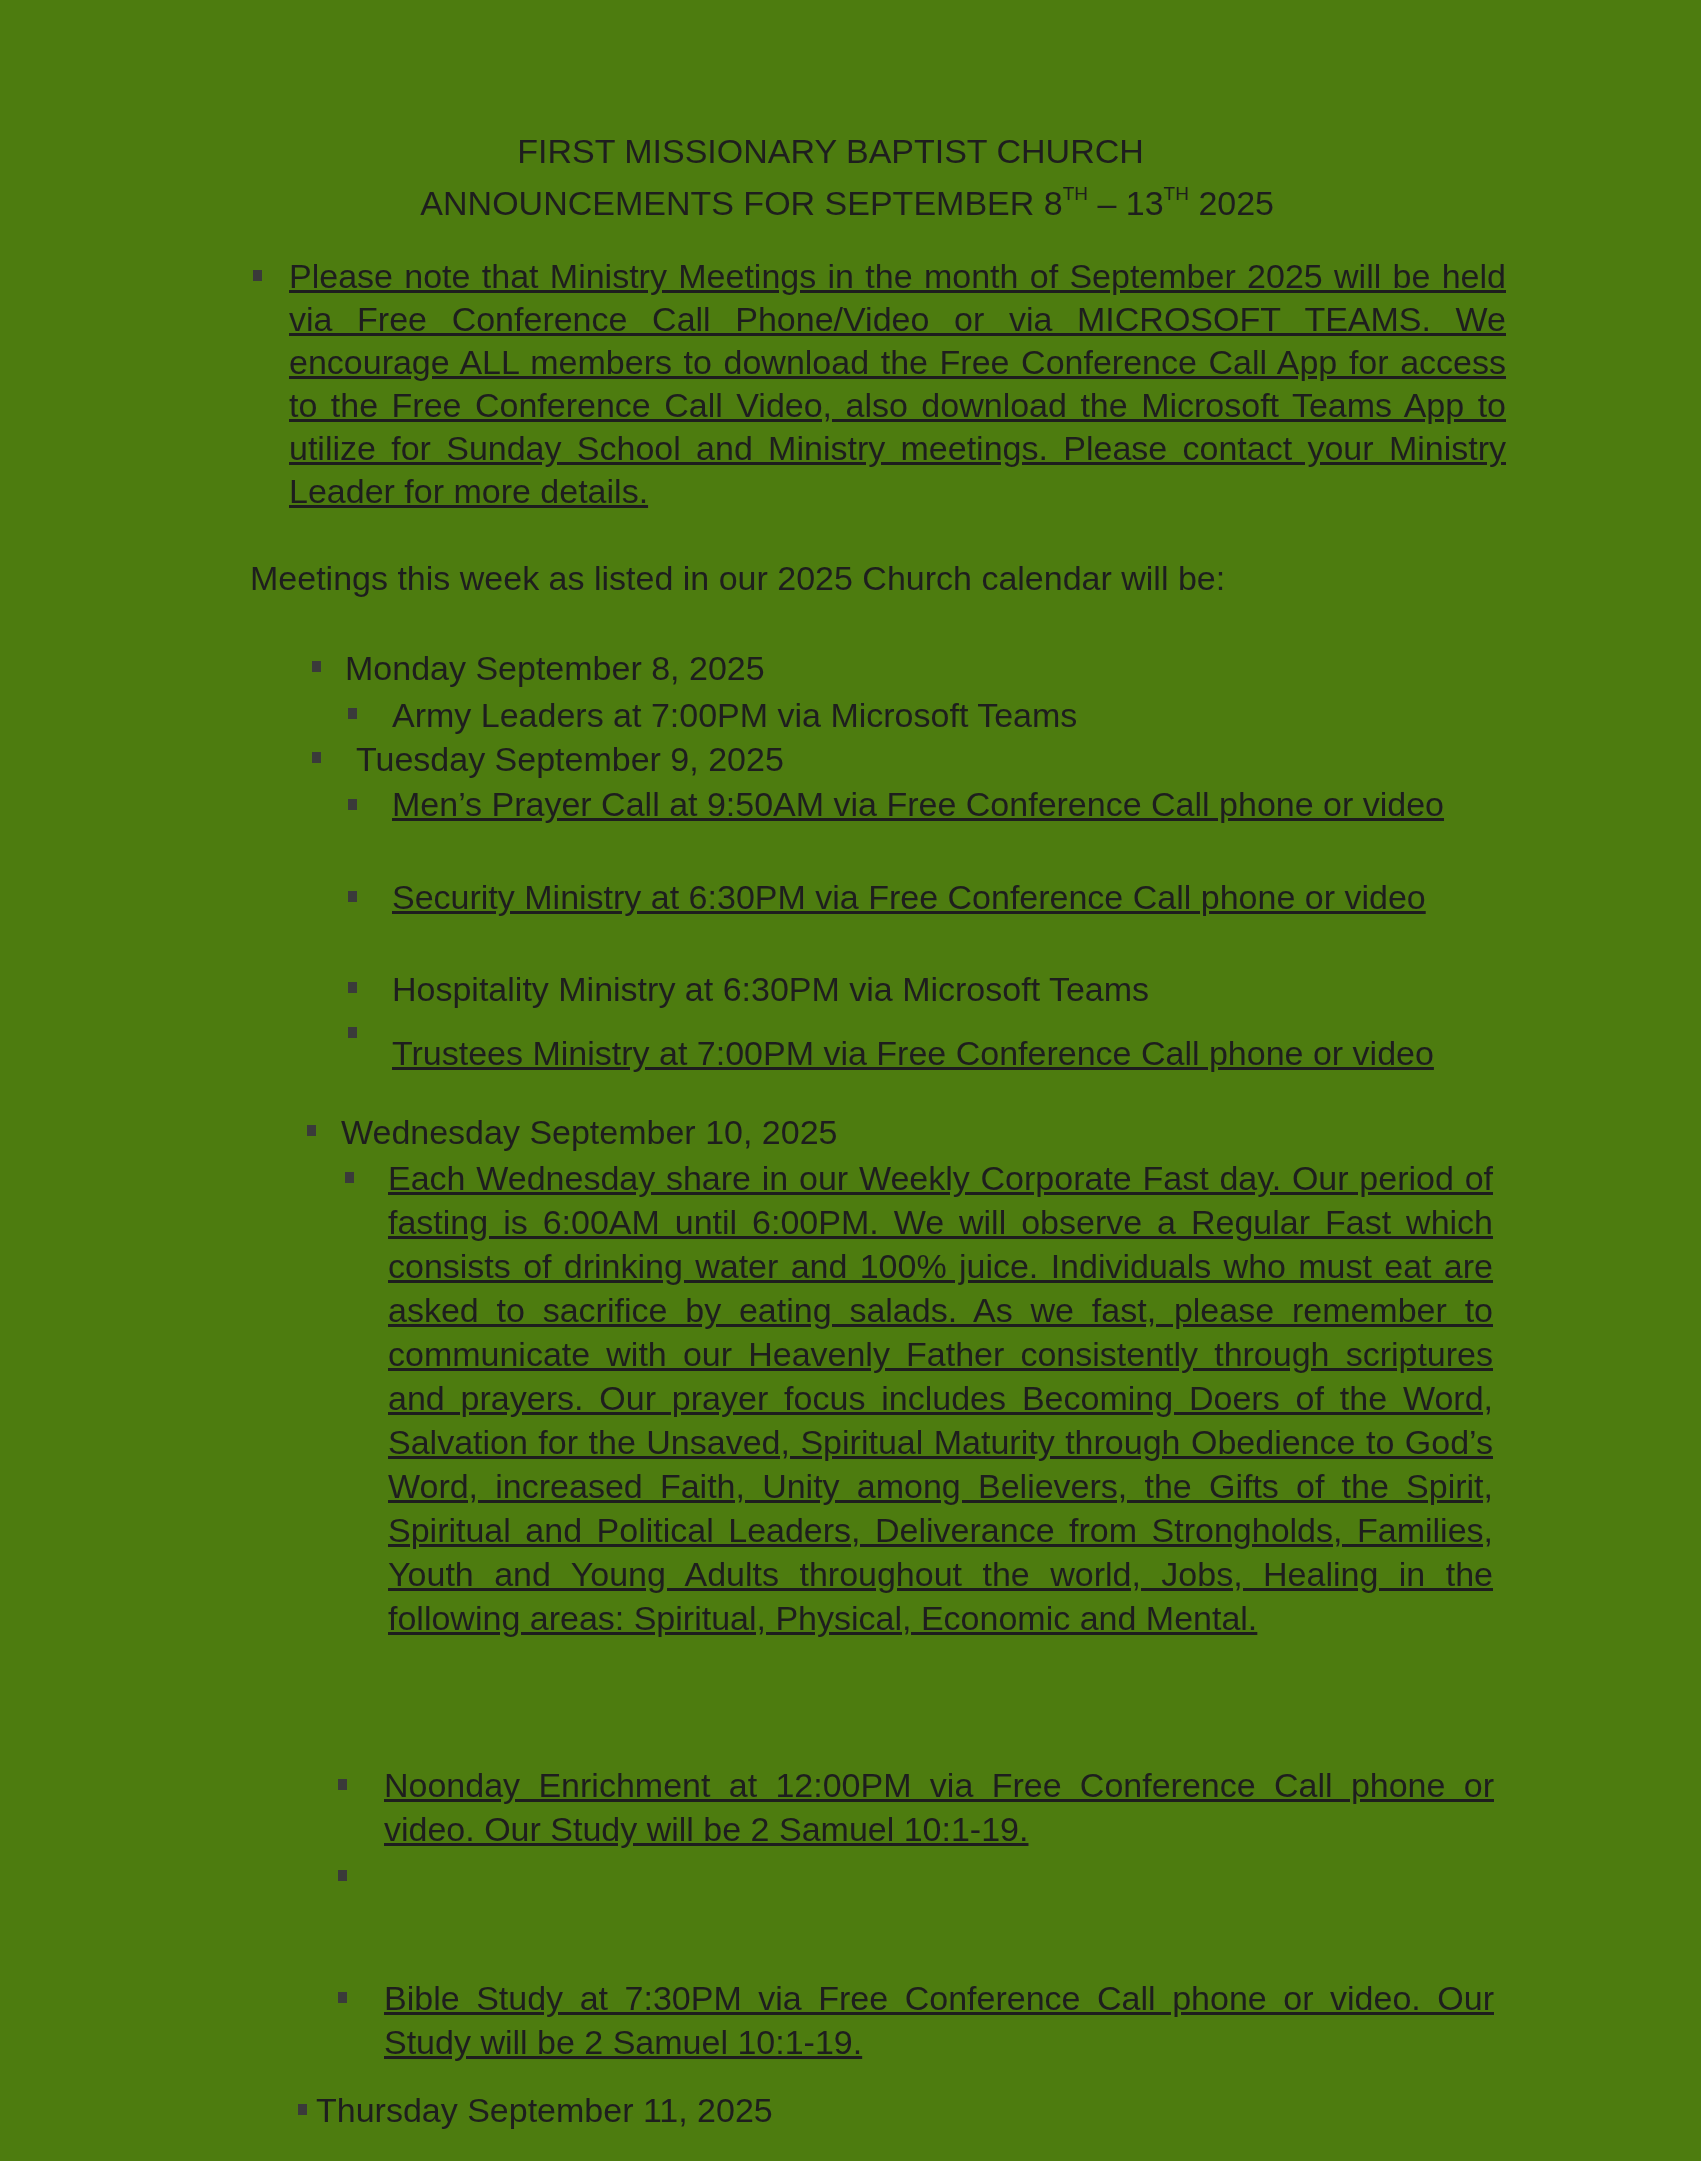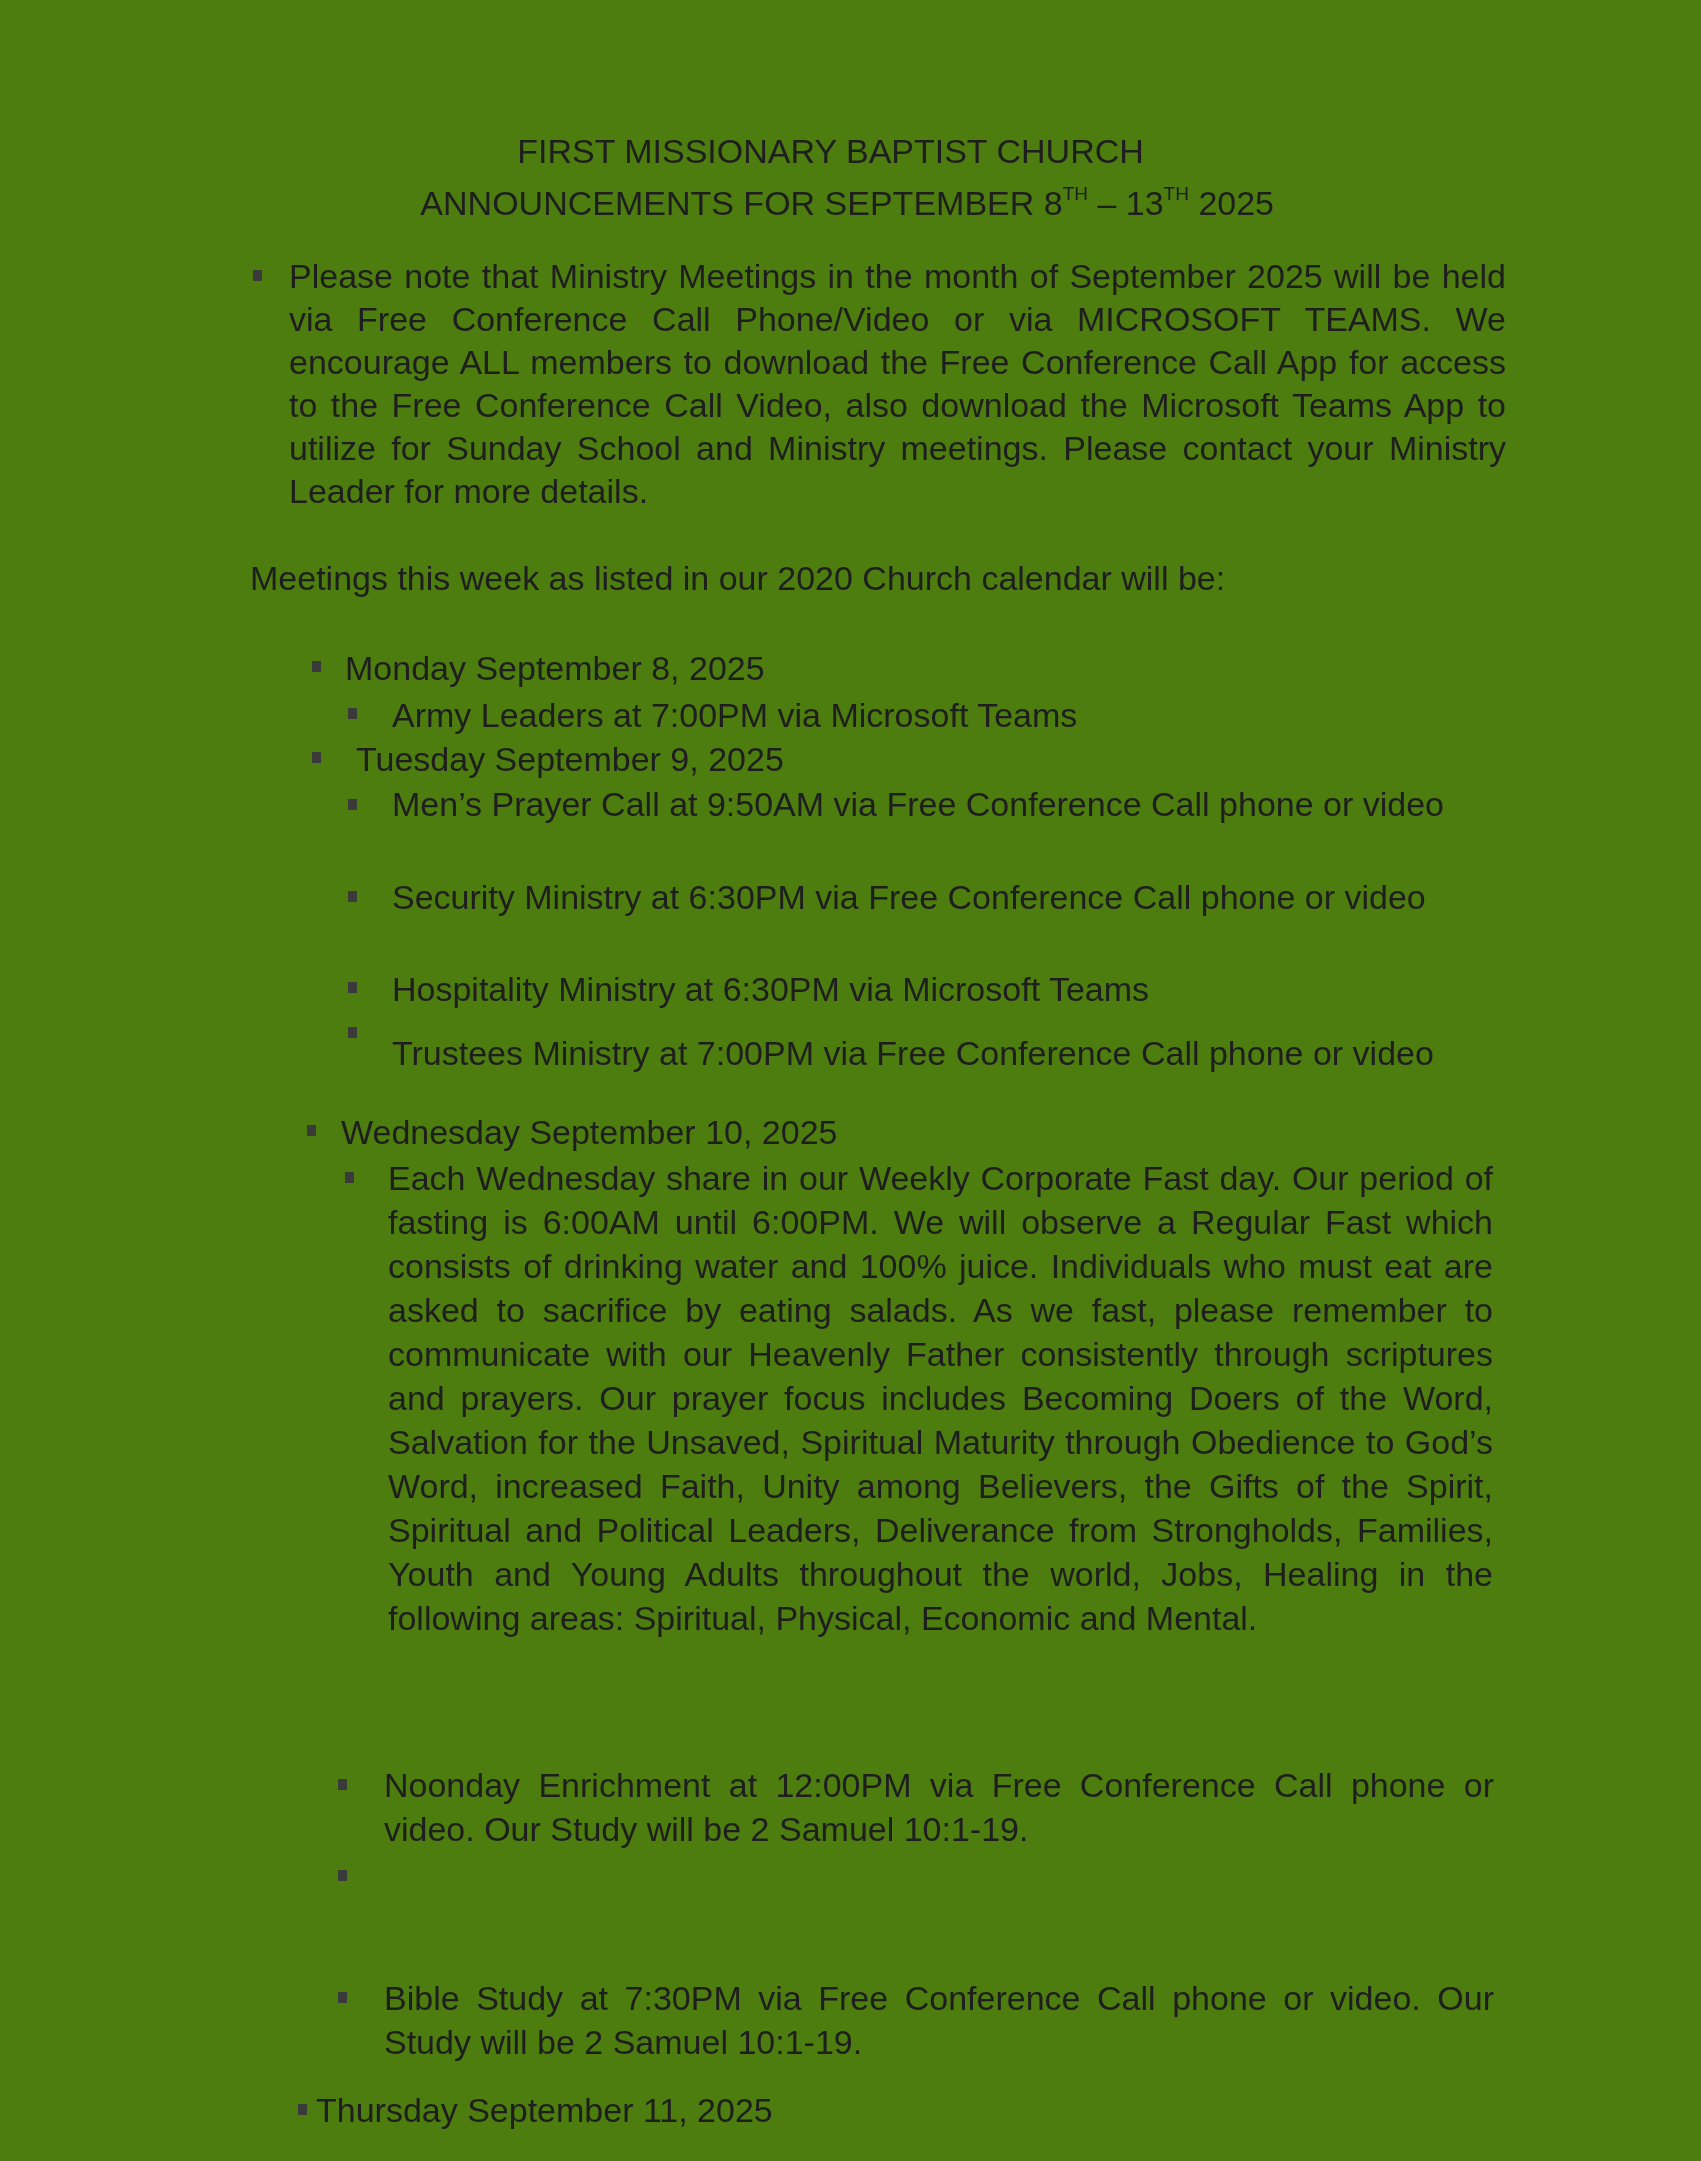--- a/index.html
+++ b/index.html
@@ -40,20 +40,21 @@
       font-size: 34px;
       line-height: 44px;
       white-space: nowrap;
     }
     .just {
       position: absolute;
       font-size: 34px;
       line-height: 44px;
       text-align: justify;
       text-align-last: left;
+      text-decoration: underline;
     }
     .bullet {
       position: absolute;
       width: 9.4px;
       height: 11.4px;
       background: #3a3a3a;
     }
   </style>
 </head>
 <body>
@@ -61,21 +62,21 @@
 <div class="page">
 
   <div class="header">
     <div class="line1">FIRST MISSIONARY BAPTIST CHURCH</div>
     <div class="line2"><span>ANNOUNCEMENTS FOR SEPTEMBER 8</span><sup>TH</sup><span> – 13</span><sup>TH</sup><span> 2025</span></div>
   </div>
 
   <div class="bullet" style="left:253px; top:270px;"></div>
   <div class="just" style="left:289px; top:255px; width:1217px; line-height:43px;">Please note that Ministry Meetings in the month of September 2025 will be held via Free Conference Call Phone/Video or via MICROSOFT TEAMS. We encourage ALL members to download the Free Conference Call App for access to the Free Conference Call Video, also download the Microsoft Teams App to utilize for Sunday School and Ministry meetings. Please contact your Ministry Leader for more details.</div>
 
-  <div class="txt" style="left:250px; top:556px;">Meetings this week as listed in our 2020 Church calendar will be:</div>
+  <div class="txt" style="left:250px; top:556px;">Meetings this week as listed in our 2025 Church calendar will be:</div>
 
   <div class="bullet" style="left:312px; top:661px;"></div>
   <div class="txt" style="left:345px; top:646px;text-align:center;">Monday September 8, 2025</div>
   <div class="bullet" style="left:348px; top:708px;"></div>
   <div class="txt" style="left:392px; top:693px;">Army Leaders at 7:00PM via Microsoft Teams</div>
 
   <div class="bullet" style="left:312px; top:752px;"></div>
   <div class="txt" style="left:356px; top:737px;">Tuesday September 9, 2025</div>
 
   <div class="bullet" style="left:348px; top:799px;"></div>

